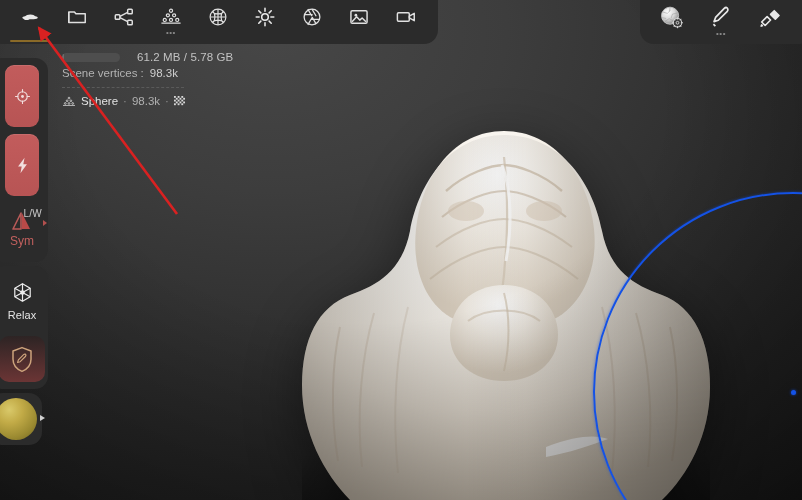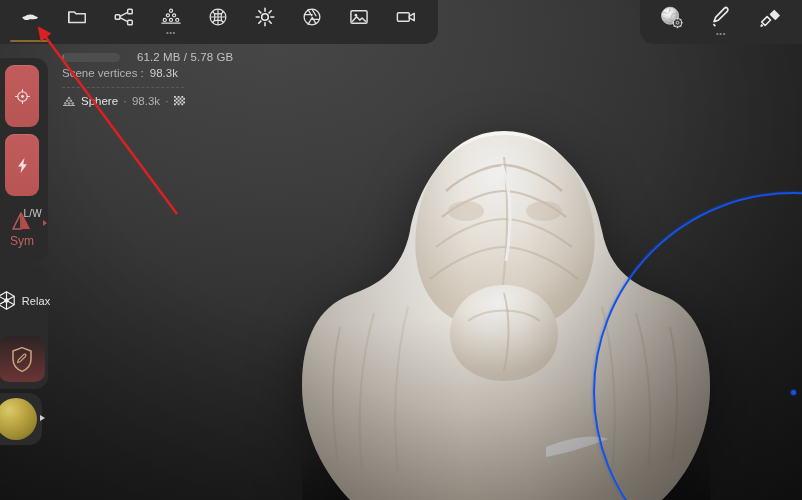--- a/index.html
+++ b/index.html
@@ -205,21 +205,21 @@
     width: 0; height: 0;
     border-left: 4px solid #b3504e;
     border-top: 3px solid transparent;
     border-bottom: 3px solid transparent;
   }
   .sym-btn .lbl { margin-top: 2px; font-size: 12px; color: #c2605e; }
 
   .tool-btn {
     width: 46px; height: 56px;
     border-radius: 10px;
-    display: flex; flex-direction: row;
+    display: flex; flex-direction: column;
     align-items: center; justify-content: center;
     gap: 3px;
     cursor: pointer;
   }
   .tool-btn.sel { background: #4b4b4b; }
   .tool-btn svg { width: 25px; height: 25px; display: block; }
   .tool-btn .lbl { font-size: 11px; color: #e4e4e4; letter-spacing: .1px; }
 
   .mask-panel {
     position: relative;

